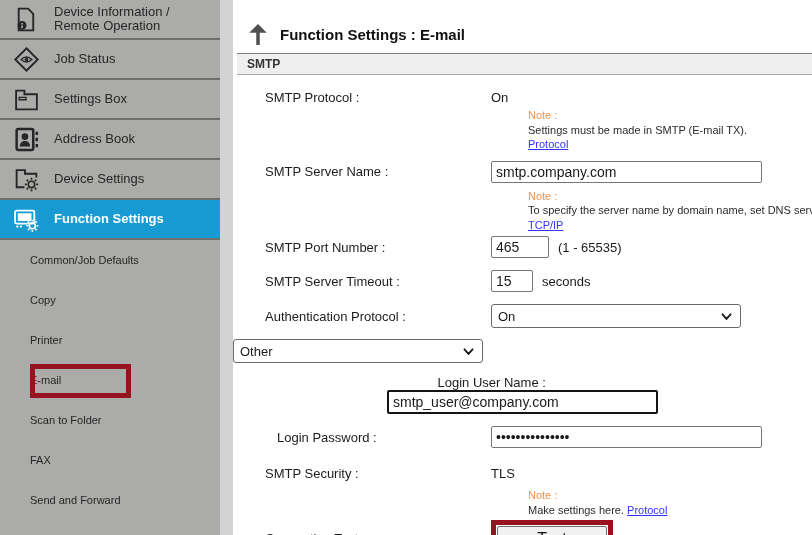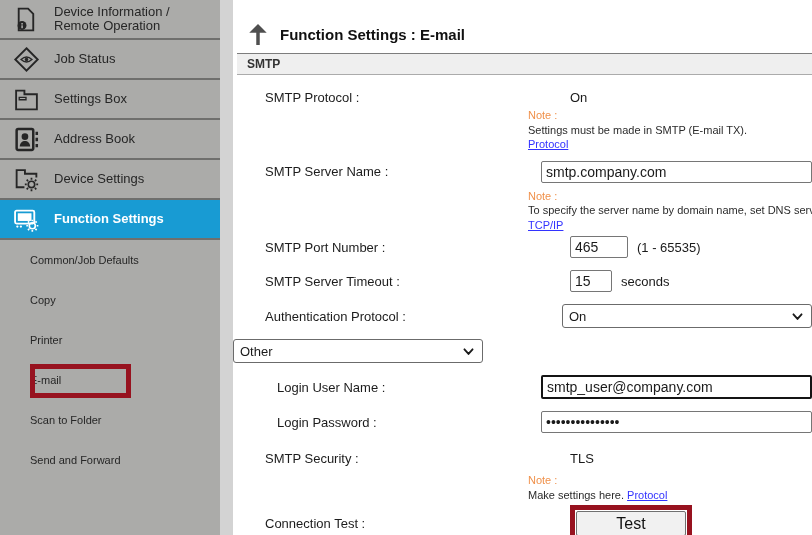--- a/index.html
+++ b/index.html
@@ -34,21 +34,21 @@
     align-items:center; gap:11px; }
   .page-header h1 { font-size:15px; font-weight:bold; color:#111; }
   .back-arrow { width:22px; height:24px; display:inline-flex; cursor:pointer; }
 
   .section-bar { margin:6px 0 0 4px; height:22px; background:#EFEFEF;
     border-top:1px solid #7d7d7d; border-bottom:1px solid #ababab;
     display:flex; align-items:center; padding-left:10px; }
   .section-bar span { font-size:12px; font-weight:bold; color:#333; }
 
   .frow { display:flex; align-items:center; min-height:16px; }
-  .flabel { width:337px; padding-left:32px; font-size:13px; color:#1c1c1c; }
+  .flabel { width:258px; padding-left:32px; font-size:13px; color:#1c1c1c; }
   .flabel.indent { padding-left:44px; }
   .fctrl { display:flex; align-items:center; gap:9px; font-size:13px; color:#1a1a1a; }
 
   .note { margin-left:295px; width:300px; font-size:11px; line-height:14.5px; }
   .note .note-title { color:#F0914B; }
   .note .note-text { color:#2b2b2b; }
   .note a { color:#3333FF; text-decoration:underline; cursor:pointer; }
   .note a.block { display:inline-block; }
 
   .tinput { height:22px; border:1px solid #767676; font-size:14px;
@@ -147,20 +147,21 @@
       </span>
       <span class="nav-label">Function Settings</span>
     </div>
 
     <div class="subnav">
       <div class="subnav-item">Common/Job Defaults</div>
       <div class="subnav-item">Copy</div>
       <div class="subnav-item">Printer</div>
       <div class="subnav-item">E-mail</div>
       <div class="subnav-item">Scan to Folder</div>
+      <div class="subnav-item">FAX</div>
       <div class="subnav-item">Send and Forward</div>
     </div>
 
     <div class="annotation-email"></div>
   </nav>
 
   <div class="gutter"></div>
 
   <main class="content">
 
@@ -238,21 +239,21 @@
           <span>Other</span>
           <span class="chev">
             <svg width="13" height="13" viewBox="0 0 24 24">
                 <path d="M4.5 8l7.5 8.5L19.5 8" fill="none" stroke="#1a1a1a" stroke-width="3.4" stroke-linecap="round" stroke-linejoin="round"></path>
               </svg>
           </span>
         </div>
       </div>
     </div>
 
-    <div class="frow" style="margin-top:12px;">
+    <div class="frow" style="margin-top:12px;flex-direction:column;">
       <div class="flabel indent">Login User Name :</div>
       <div class="fctrl">
         <input class="tinput w-wide focused" value="smtp_user@company.com" style="">
       </div>
     </div>
 
     <div class="frow" style="margin-top:12px;">
       <div class="flabel indent">Login Password :</div>
       <div class="fctrl">
         <input class="tinput w-wide" value="•••••••••••••••" style="">

